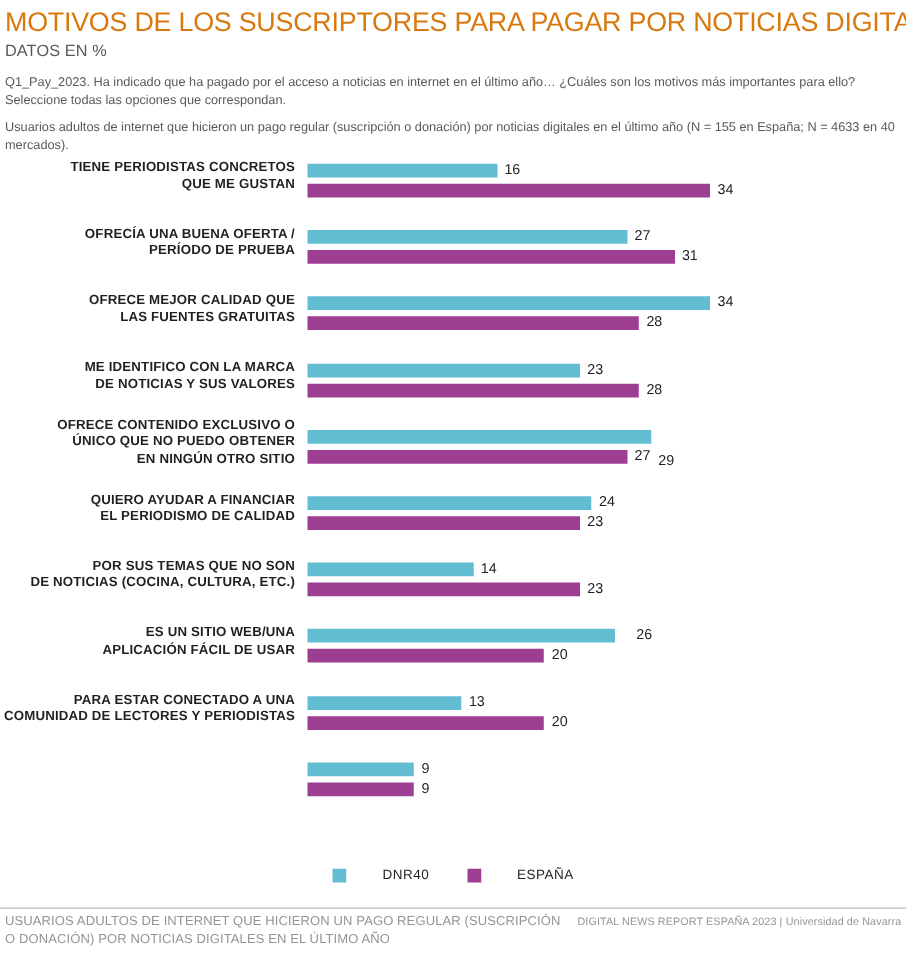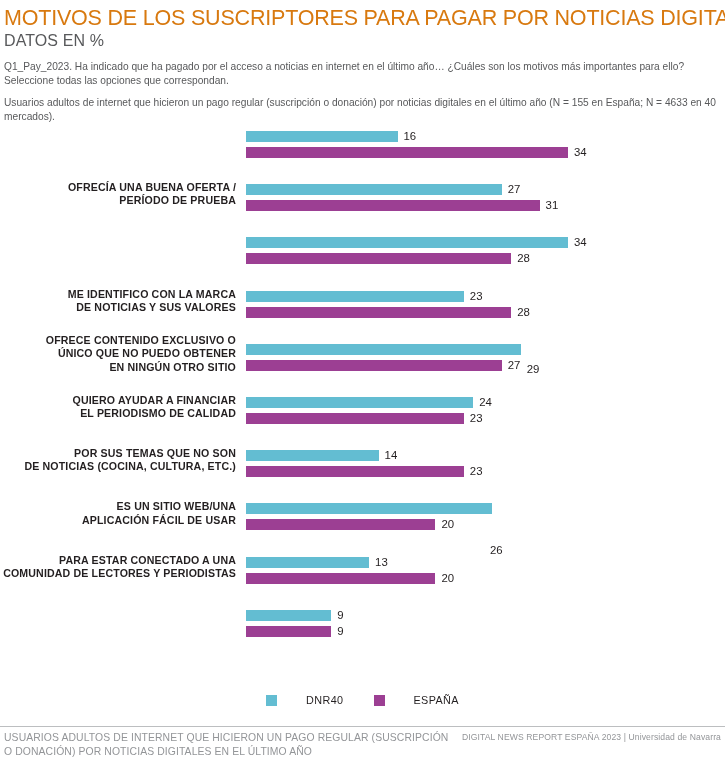--- a/index.html
+++ b/index.html
@@ -32,21 +32,21 @@
     font-size: 21.5px;
     line-height: 25px;
     font-weight: 400;
     letter-spacing: -0.2px;
     color: #d8790f;
     white-space: nowrap;
   }
 
   #chart-subtitle {
     margin-top: 3px;
-    font-size: 16px;
+    font-size: 13px;
     line-height: 13px;
     color: #58595b;
     letter-spacing: 0.1px;
   }
 
   #question-text {
     margin-top: 13px;
     font-size: 10.2px;
     line-height: 13.5px;
     color: #58595b;
@@ -205,20 +205,22 @@
 
   <div id="header">
     <div id="chart-title">MOTIVOS DE LOS SUSCRIPTORES PARA PAGAR POR NOTICIAS DIGITALES</div>
     <div id="chart-subtitle">DATOS EN %</div>
     <div id="question-text">Q1_Pay_2023. Ha indicado que ha pagado por el acceso a noticias en internet en el último año… ¿Cuáles son los motivos más importantes para ello? Seleccione todas las opciones que correspondan.</div>
     <div id="base-text">Usuarios adultos de internet que hicieron un pago regular (suscripción o donación) por noticias digitales en el último año (N = 155 en España; N = 4633 en 40 mercados).</div>
   </div>
 
   <div id="plot">
       <div class="cat-row" style="top: 0px;">
+        <div class="cat-label" style="white-space: pre-line; top: 0px;">TIENE PERIODISTAS CONCRETOS
+QUE ME GUSTAN</div>
         <div class="bars">
           <div class="bar-line dnr">
             <div class="bar dnr" style="width: 151.52px; background: rgb(99, 189, 210);"></div>
             <span class="bar-value" style="left: 157.52px;">16</span>
           </div>
           <div class="bar-line esp">
             <div class="bar esp" style="width: 321.98px; background: rgb(156, 63, 147);"></div>
             <span class="bar-value" style="left: 327.98px;">34</span>
           </div>
         </div>
@@ -231,20 +233,22 @@
             <div class="bar dnr" style="width: 255.69px; background: rgb(99, 189, 210);"></div>
             <span class="bar-value" style="left: 261.69px;">27</span>
           </div>
           <div class="bar-line esp">
             <div class="bar esp" style="width: 293.57px; background: rgb(156, 63, 147);"></div>
             <span class="bar-value" style="left: 299.57px;">31</span>
           </div>
         </div>
       </div>
       <div class="cat-row" style="top: 106.4px;">
+        <div class="cat-label" style="white-space: pre-line; top: 0px;">OFRECE MEJOR CALIDAD QUE
+LAS FUENTES GRATUITAS</div>
         <div class="bars">
           <div class="bar-line dnr">
             <div class="bar dnr" style="width: 321.98px; background: rgb(99, 189, 210);"></div>
             <span class="bar-value" style="left: 327.98px;">34</span>
           </div>
           <div class="bar-line esp">
             <div class="bar esp" style="width: 265.16px; background: rgb(156, 63, 147);"></div>
             <span class="bar-value" style="left: 271.16px;">28</span>
           </div>
         </div>
@@ -305,21 +309,21 @@
             <span class="bar-value" style="left: 223.81px;">23</span>
           </div>
         </div>
       </div>
       <div class="cat-row" style="top: 372.4px;">
         <div class="cat-label" style="white-space: pre-line; top: 0px;">ES UN SITIO WEB/UNA
 APLICACIÓN FÁCIL DE USAR</div>
         <div class="bars">
           <div class="bar-line dnr">
             <div class="bar dnr" style="width: 246.22px; background: rgb(99, 189, 210);"></div>
-            <span class="bar-value" style="left: 244px; margin-top: 42px;">26</span>
+            <span class="bar-value" style="left: 263px;">26</span>
           </div>
           <div class="bar-line esp">
             <div class="bar esp" style="width: 189.4px; background: rgb(156, 63, 147);"></div>
             <span class="bar-value" style="left: 195.4px;">20</span>
           </div>
         </div>
       </div>
       <div class="cat-row" style="top: 425.6px;">
         <div class="cat-label" style="white-space: pre-line; top: 0px;">PARA ESTAR CONECTADO A UNA
 COMUNIDAD DE LECTORES Y PERIODISTAS</div>

